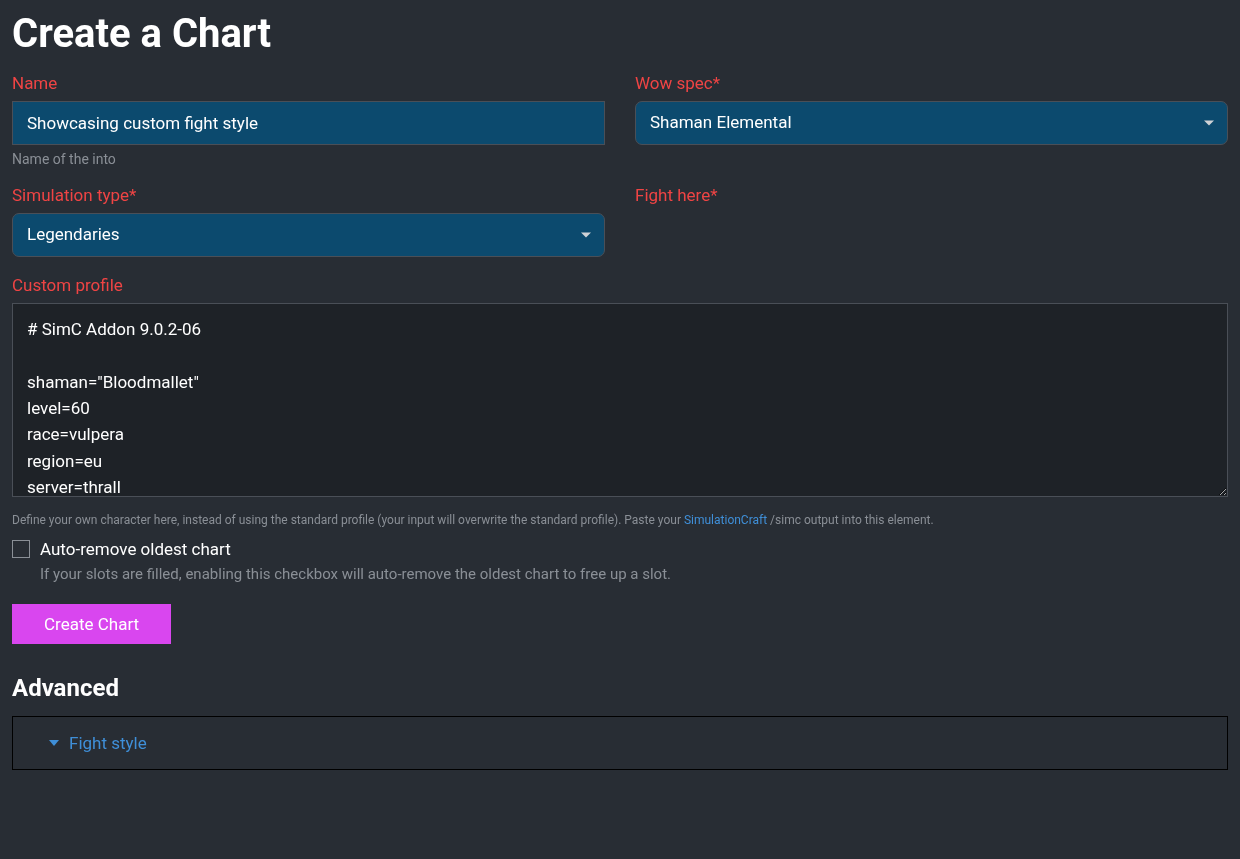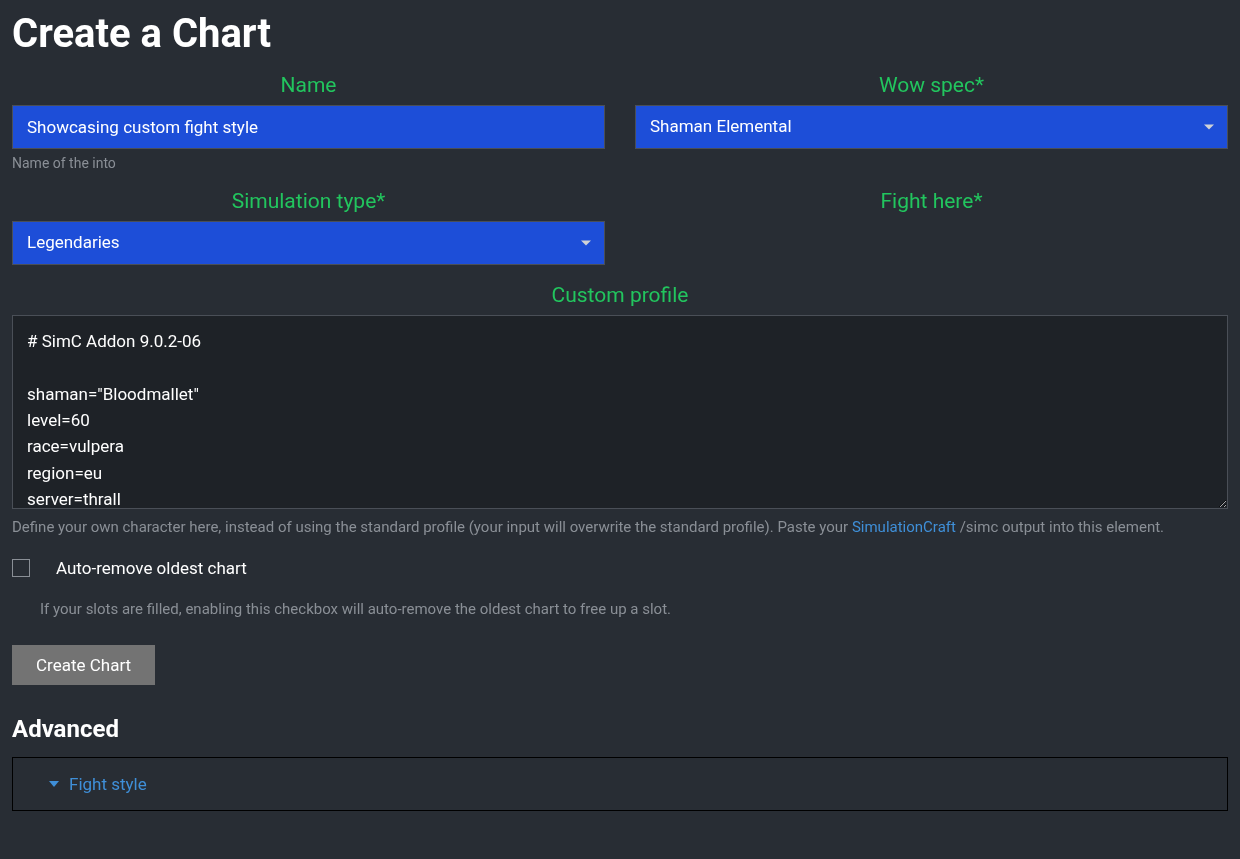--- a/index.html
+++ b/index.html
@@ -20,44 +20,44 @@
   .row {
     display: flex;
     gap: 30px;
     margin-bottom: 18px;
   }
   .col {
     flex: 1;
     min-width: 0;
   }
   .field-label {
-    font-size: 21px;
-    color: #22c55e;
+    font-size: 17px;
+    color: #ef4444;
     margin-bottom: 8px;
     display: block;
-    text-align: center;
   }
   .text-input, .select-input {
     width: 100%;
-    background: #1d4ed8;
+    background: #0c4a6e;
     border: 1px solid #4a4f57;
     color: #ffffff;
     font-size: 17px;
     padding: 10px 14px;
     height: 44px;
     font-family: inherit;
   }
   .select-wrap {
     position: relative;
   }
   .select-input {
     appearance: none;
     -webkit-appearance: none;
     padding-right: 38px;
     cursor: pointer;
+    border-radius: 7px;
   }
   .caret-icon {
     position: absolute;
     right: 14px;
     top: 50%;
     transform: translateY(-50%);
     pointer-events: none;
     width: 0; height: 0;
     border-left: 5px solid transparent;
     border-right: 5px solid transparent;
@@ -85,59 +85,59 @@
     width: 18px;
     background: #2e333a;
   }
   .textarea-input::-webkit-scrollbar-thumb {
     background: #5a5f68;
     border: 4px solid #2e333a;
     border-radius: 9px;
   }
   .profile-helper {
     color: #8a8f96;
-    font-size: 15px;
-    margin-top: 5px;
+    font-size: 12px;
+    margin-top: 12px;
   }
   .profile-helper .link {
     color: #3f8fd8;
     text-decoration: none;
   }
   .checkbox-row {
     display: flex;
     align-items: center;
-    gap: 26px;
-    margin-top: 22px;
+    gap: 10px;
+    margin-top: 12px;
   }
   .checkbox-box {
     width: 18px; height: 18px;
     border: 1px solid #8a8f96;
     background: transparent;
     cursor: pointer;
     flex-shrink: 0;
   }
   .checkbox-label {
     font-size: 17px;
     color: #ffffff;
     cursor: pointer;
   }
   .checkbox-helper {
     color: #8a8f96;
     font-size: 15px;
-    margin-top: 22px;
+    margin-top: 6px;
     margin-left: 28px;
   }
   .primary-btn {
-    background: #737373;
+    background: #d946ef;
     color: #ffffff;
     border: none;
     font-size: 17px;
-    padding: 10px 24px;
-    cursor: pointer;
-    margin-top: 27px;
+    padding: 10px 32px;
+    cursor: pointer;
+    margin-top: 21px;
     font-family: inherit;
   }
   .section-title {
     font-size: 24px;
     font-weight: 700;
     color: #ffffff;
     margin: 30px 0 14px 0;
   }
   .accordion {
     border: 1px solid #000000;

